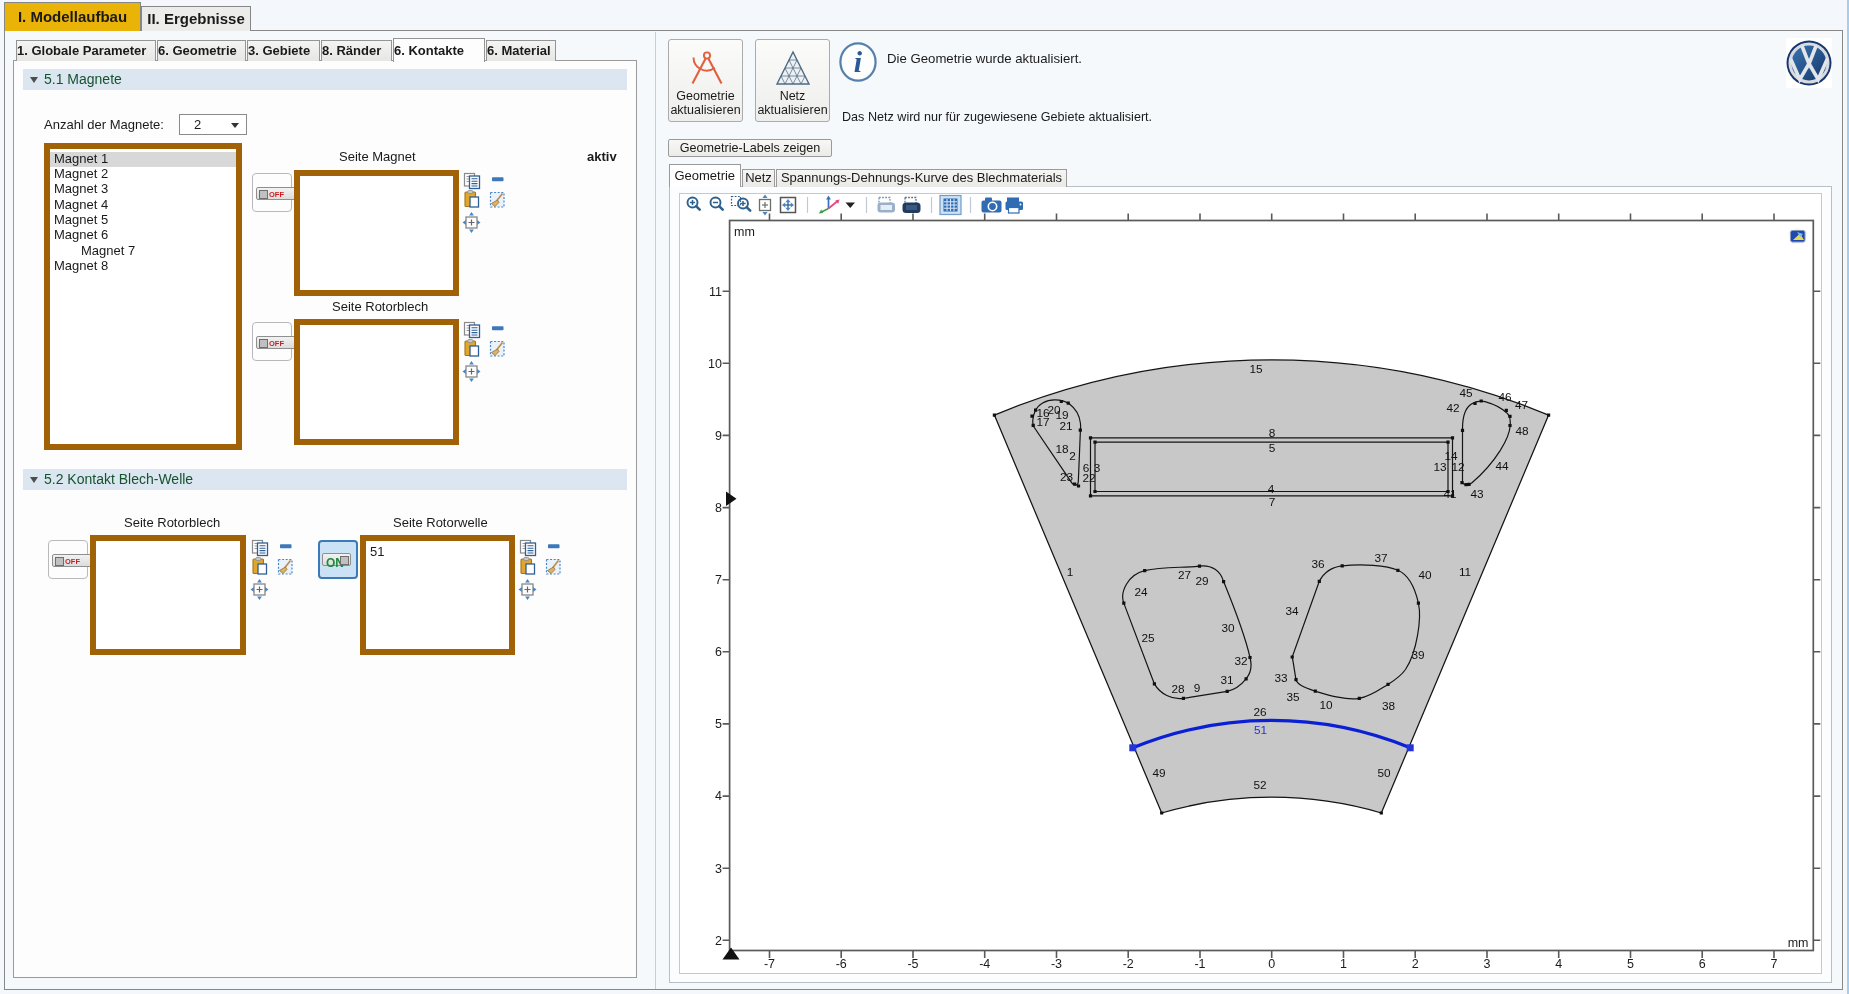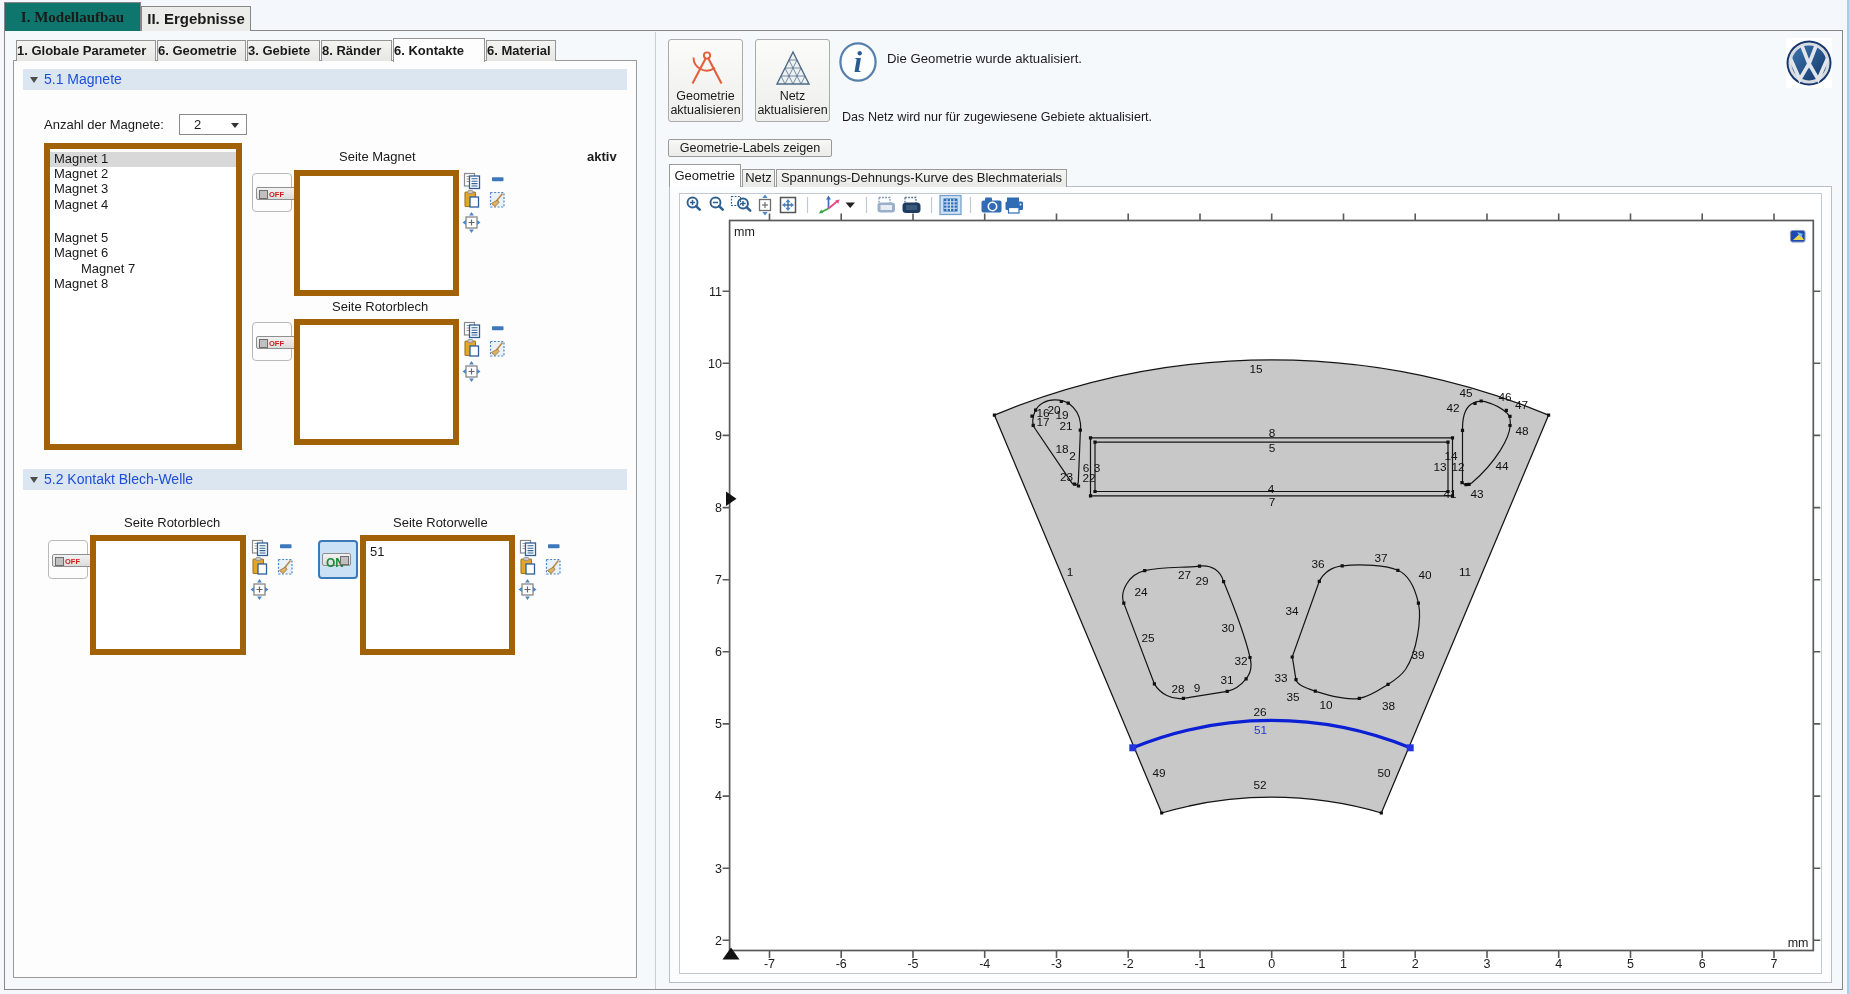--- a/index.html
+++ b/index.html
@@ -2,26 +2,26 @@
 <html lang="de"><head>
 <meta charset="utf-8">
 <style>
   * { margin:0; padding:0; box-sizing:border-box; }
   html,body { width:1849px; height:994px; overflow:hidden; }
   body { font-family:"Liberation Sans", sans-serif; background:#f4f7fb; position:relative; color:#1a1a1a; }
   .abs { position:absolute; }
   div, span { will-change:transform; }
   .b { font-weight:bold; }
   .tab1 { position:absolute; border:1px solid #868686; border-bottom:none; background:#ececeb; font-weight:bold; font-size:15px; text-align:center; }
-  .tab1.act { background:#0f766e; z-index:3;font-family:Liberation Serif, serif; }
+  .tab1.act { background:#eab308; z-index:3; }
   .tab2 { position:absolute; border:1px solid #949494; border-bottom:none; background:linear-gradient(#f4f4f3,#e6e6e4); font-weight:bold; font-size:13px; text-align:left; z-index:2; }
   .tab2.act { background:#fdfdfe; z-index:4; }
   .tab3 { position:absolute; border:1px solid #9a9a9a; border-bottom:none; background:linear-gradient(#f5f5f4,#e9e9e7); font-size:13px; text-align:center; z-index:2; white-space:nowrap; }
   .tab3.act { background:#ffffff; z-index:4; }
-  .hdr { position:absolute; left:23px; width:604px; height:21px; background:#dce6f1; font-size:14px; color:#1d4ed8; }
+  .hdr { position:absolute; left:23px; width:604px; height:21px; background:#dce6f1; font-size:14px; color:#14532d; }
   .hdr .tri { position:absolute; left:7px; top:8px; width:0; height:0; border-left:4.5px solid transparent; border-right:4.5px solid transparent; border-top:6px solid #4d4d4d; }
   .hdr .t { position:absolute; left:21px; top:2px; }
   .box { position:absolute; background:#fff; border:6px solid #a16207; }
   .lbl13 { position:absolute; font-size:13px; white-space:nowrap; }
   .offbtn { position:absolute; width:40px; height:39px; background:#fdfdfd; border:1px solid #b9b9b9; border-radius:4px; }
   .offpill { position:absolute; left:3px; top:13px; width:51px; height:13px; background:linear-gradient(#f2f2f2,#dcdcdc); border:1px solid #8f8f8f; border-radius:2px; }
   .offsq { position:absolute; left:1.5px; top:1.5px; width:8.5px; height:8.5px; background:#c0c0c0; border:1px solid #6e6e6e; }
   .offtx { position:absolute; left:11.5px; top:2px; font-size:7.5px; font-weight:bold; color:#cc1f1f; }
   .onbtn { position:absolute; width:40px; height:39px; background:#cbe2f6; border:2px solid #3c79b9; border-radius:4px; }
   .onpill { position:absolute; left:2px; top:11px; width:29px; height:13px; background:linear-gradient(#f2f2f2,#dcdcdc); border:1px solid #8f8f8f; border-radius:2px; }
@@ -59,21 +59,21 @@
   <div class="abs" style="left:179px; top:114px; width:68px; height:21px; background:#fff; border:1px solid #8a8a8a;">
     <span style="position:absolute; left:14px; top:2px; font-size:13px;">2</span>
     <span style="position:absolute; right:7px; top:8px; width:0; height:0; border-left:4.5px solid transparent; border-right:4.5px solid transparent; border-top:5px solid #333;"></span>
   </div>
 
   <div class="box" style="left:44px; top:143px; width:198px; height:307px; font-size:13px; padding-top:2.5px;">
     <div style="background:#d8d8d8; padding:0 0 0 4px; height:15.4px; line-height:14.8px;">Magnet 1</div>
     <div style="padding:0 0 0 4px; height:15.4px; line-height:14.8px;">Magnet 2</div>
     <div style="padding:0 0 0 4px; height:15.4px; line-height:14.8px;">Magnet 3</div>
     <div style="padding:0 0 0 4px; height:15.4px; line-height:14.8px;">Magnet 4</div>
-    <div style="padding:0 0 0 4px; height:15.4px; line-height:14.8px;margin-top:18px;">Magnet 5</div>
+    <div style="padding:0 0 0 4px; height:15.4px; line-height:14.8px;">Magnet 5</div>
     <div style="padding:0 0 0 4px; height:15.4px; line-height:14.8px;">Magnet 6</div>
     <div style="padding:0 0 0 4px; height:15.4px; line-height:14.8px;margin-left:27px;">Magnet 7</div>
     <div style="padding:0 0 0 4px; height:15.4px; line-height:14.8px;">Magnet 8</div>
   </div>
 
   <div class="lbl13" style="left:339px; top:149px;">Seite Magnet</div>
   <div class="lbl13 b" style="left:587px; top:149px;">aktiv</div>
 
   <div class="offbtn" style="left:252px; top:172.5px;">
     <div class="offpill">

